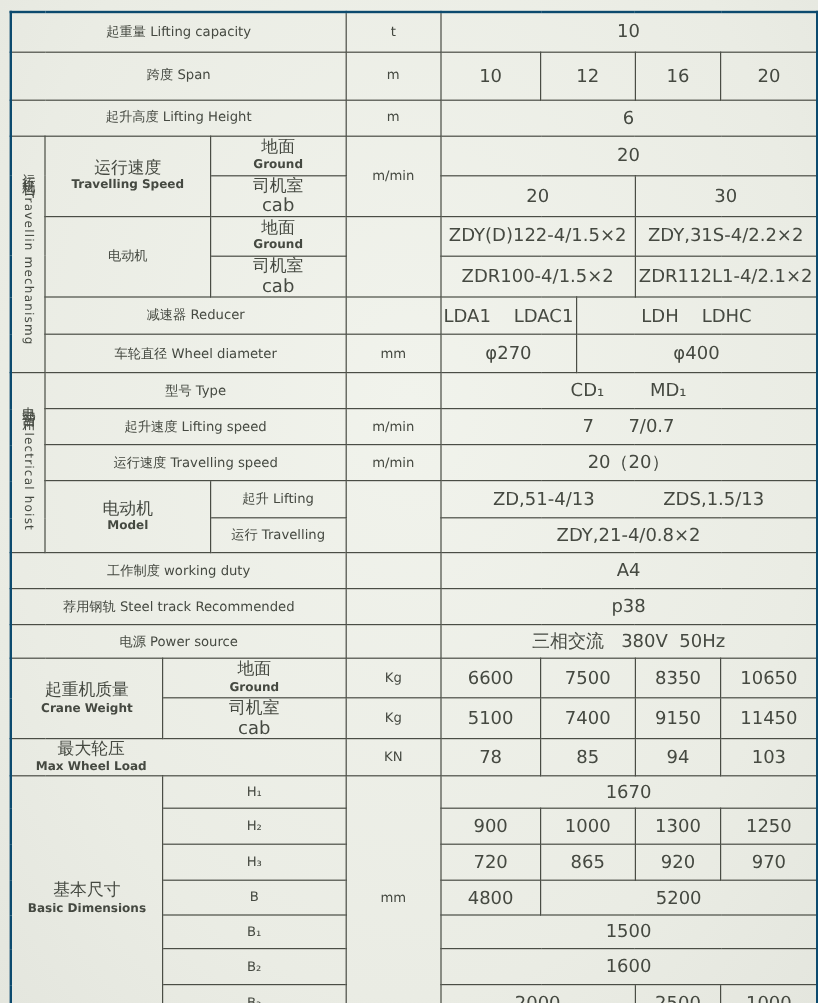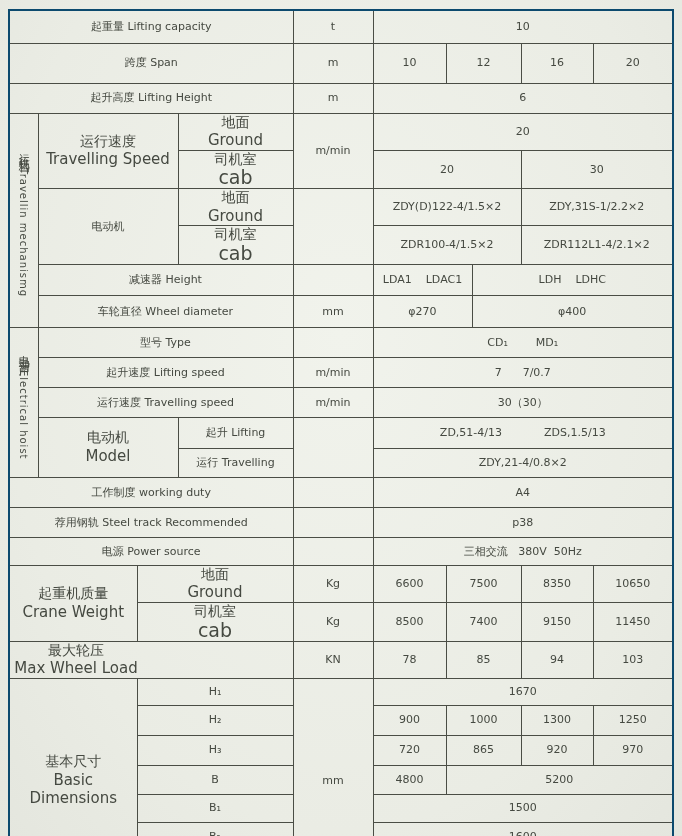--- a/index.html
+++ b/index.html
@@ -15,23 +15,23 @@
     border-collapse:collapse;table-layout:fixed;
     border:2px solid #0c4a6e;
   }
   td{
     border:1px solid #4a4d45;
     text-align:center;vertical-align:middle;
     padding:0 2px;font-size:11px;line-height:1.25;
     overflow:hidden;
   }
   .l1{display:block;font-size:14px;}
-  .l2{display:block;font-size:15px;}
-  .cab{display:block;font-size:19px;line-height:1.05;}
-  .val{white-space:pre;font-size:11px;}
+  .l2{display:block;font-size:10px;font-weight:bold;}
+  .cab{display:block;font-size:15px;line-height:1.05;}
+  .val{white-space:pre;font-size:15px;}
   .unit{font-size:11px;}
   .vcell{padding:0;}
   .vwrap{
     writing-mode:vertical-lr;
     margin:0 auto;
     letter-spacing:1px;
     font-size:10px;
     line-height:1;
     white-space:nowrap;
   }
@@ -108,34 +108,34 @@
   </tr>
 
   <tr style="height:33px">
     <td colspan="2" rowspan="2">电动机</td>
     <td>
       <span class="l1">地面</span>
       <span class="l2">Ground</span>
     </td>
     <td rowspan="2" class="unit"></td>
     <td colspan="3" class="val">ZDY(D)122-4/1.5×2</td>
-    <td colspan="2" class="val">ZDY,31S-1/2.2×2</td>
+    <td colspan="2" class="val">ZDY,31S-4/2.2×2</td>
   </tr>
 
   <tr style="height:33px">
     <td>
       <span class="l1">司机室</span>
       <span class="cab">cab</span>
     </td>
     <td colspan="3" class="val">ZDR100-4/1.5×2</td>
     <td colspan="2" class="val">ZDR112L1-4/2.1×2</td>
   </tr>
 
   <tr style="height:31px">
-    <td colspan="3">减速器  Height</td>
+    <td colspan="3">减速器  Reducer</td>
     <td class="unit"></td>
     <td colspan="2" class="val">LDA1    LDAC1</td>
     <td colspan="3" class="val">LDH    LDHC</td>
   </tr>
 
   <tr style="height:32px">
     <td colspan="3">车轮直径  Wheel diameter</td>
     <td class="unit">mm</td>
     <td colspan="2" class="val">φ270</td>
     <td colspan="3" class="val">φ400</td>
@@ -155,21 +155,21 @@
 
   <tr style="height:30px">
     <td colspan="3">起升速度  Lifting speed</td>
     <td class="unit">m/min</td>
     <td colspan="5" class="val">7      7/0.7</td>
   </tr>
 
   <tr style="height:30px">
     <td colspan="3">运行速度  Travelling  speed</td>
     <td class="unit">m/min</td>
-    <td colspan="5" class="val">30（30）</td>
+    <td colspan="5" class="val">20（20）</td>
   </tr>
 
   <tr style="height:31px">
     <td colspan="2" rowspan="2">
       <span class="l1">电动机</span>
       <span class="l2">Model</span>
     </td>
     <td>起升  Lifting</td>
     <td rowspan="2" class="unit"></td>
     <td colspan="5" class="val">ZD,51-4/13            ZDS,1.5/13</td>
@@ -213,21 +213,21 @@
     <td class="val">8350</td>
     <td class="val">10650</td>
   </tr>
 
   <tr style="height:30px">
     <td colspan="2">
       <span class="l1">司机室</span>
       <span class="cab">cab</span>
     </td>
     <td class="unit">Kg</td>
-    <td class="val">8500</td>
+    <td class="val">5100</td>
     <td colspan="2" class="val">7400</td>
     <td class="val">9150</td>
     <td class="val">11450</td>
   </tr>
 
   <tr style="height:28px">
     <td colspan="4" class="leftpad">
       <div class="inner">
         <span class="l1">最大轮压</span>
         <span class="l2">Max  Wheel  Load</span>

